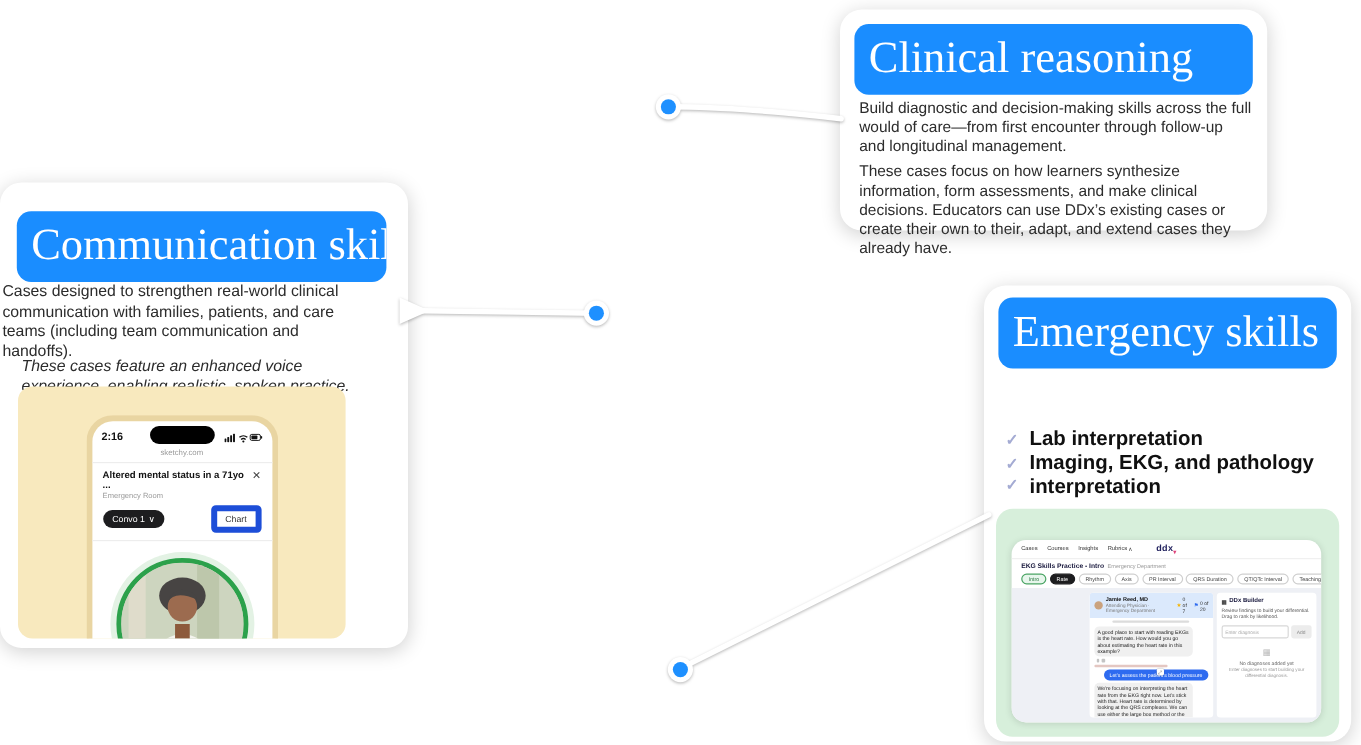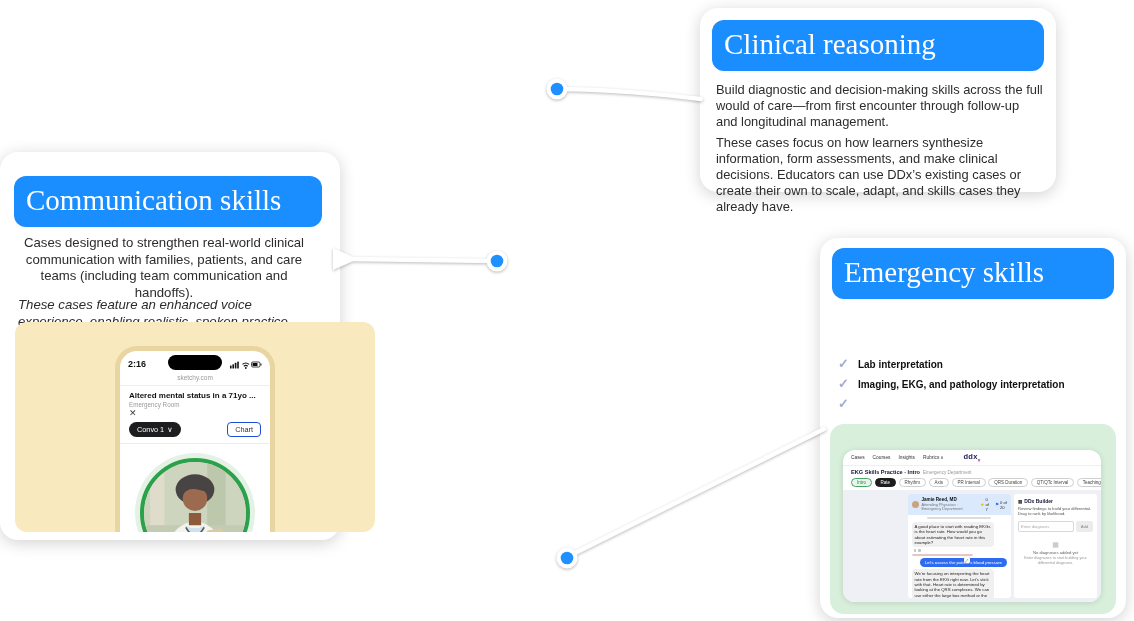--- a/index.html
+++ b/index.html
@@ -8,73 +8,73 @@
   .stage{position:absolute;inset:0;}
 
   
   .connectors{position:absolute;inset:0;pointer-events:none;z-index:5;
               filter:drop-shadow(0 1px 1.5px rgba(0,0,0,.28));}
 
   
   .card{position:absolute;background:#fff;border-radius:18px;
         box-shadow:0 3px 16px rgba(0,0,0,.18);z-index:2;}
   .card-title{background:#1a8dff;color:#fff;border-radius:12px;
-        font-family:"Liberation Serif",serif;font-size:29px;line-height:1.0;
+        font-family:"Liberation Serif",serif;font-size:37px;line-height:1.0;
         padding:10px 12px 12px;white-space:nowrap;overflow:hidden;}
   .body{font-size:13.2px;line-height:1.26;color:#2c2c2c;margin:0;}
   .italic{font-style:italic;}
 
   
   #card-comm{left:0px;top:152px;width:340px;height:388px;}
   #card-comm .card-title{position:absolute;left:14px;top:24px;right:18px;}
-  #card-comm .p1{position:absolute;left:12px;top:83px;width:304px;text-align:center;}
+  #card-comm .p1{position:absolute;left:2px;top:83px;width:304px;}
   #card-comm .p2{position:absolute;left:18px;top:145px;width:304px;}
-  .panel-yellow{position:absolute;left:15px;top:170px;width:360px;height:210px;
+  .panel-yellow{position:absolute;left:15px;top:170px;width:273px;height:210px;
         background:#f8e9be;border-radius:12px;overflow:hidden;}
 
   
   .phone{position:absolute;left:50%;transform:translateX(-50%);top:24px;
         width:150px;height:220px;background:#fff;border:5px solid #e9d5a2;border-bottom:none;
         border-radius:22px 22px 0 0;box-sizing:content-box;}
   .ph-status{position:relative;height:18px;margin:4px 8px 0;display:flex;
         align-items:center;justify-content:space-between;}
   .ph-time{font-size:9px;font-weight:bold;color:#111;}
   .notch{position:absolute;left:50%;transform:translateX(-50%);top:0;
         width:54px;height:15px;background:#000;border-radius:9px;}
   .ph-url{text-align:center;font-size:6.5px;color:#9a9a9a;margin-top:1px;}
   .ph-divider{height:1px;background:#ededed;margin:4px 0;}
   .ph-titlerow{display:flex;justify-content:space-between;align-items:flex-start;
-        padding:1px 9px 0;flex-direction:column;}
+        padding:1px 9px 0;}
   .ph-case-title{font-size:8px;font-weight:bold;color:#111;line-height:1.15;}
   .ph-case-loc{font-size:6.3px;color:#9a9a9a;margin-top:1px;}
   .ph-close{font-size:9px;color:#444;line-height:1;margin-top:1px;cursor:default;}
   .ph-controls{display:flex;justify-content:space-between;align-items:center;
         padding:4px 9px 2px;}
   .convo-pill{background:#1d1d1f;color:#fff;border:none;border-radius:10px;
         font-size:7.3px;padding:3px 8px;font-family:inherit;display:flex;gap:3px;align-items:center;}
-  .chart-btn{background:#fff;color:#333;border:1px solid #1d4ed8;border-radius:4px;
+  .chart-btn{background:#fff;color:#333;border:5px solid #1d4ed8;border-radius:4px;
         font-size:7.3px;padding:2px 7px;font-family:inherit;}
   .avatar-wrap{margin:9px auto 0;width:120px;height:120px;border-radius:50%;
         background:#e3f2e4;display:flex;align-items:center;justify-content:center;}
   .avatar-ring{width:102px;height:102px;border-radius:50%;border:4px solid #2ca14b;
         overflow:hidden;background:#cfd6c0;}
 
   
   #card-reason{left:700px;top:8px;width:356px;height:184px;}
   #card-reason .card-title{position:absolute;left:12px;top:12px;right:12px;}
   #card-reason .p1{position:absolute;left:16px;top:74px;width:328px;font-size:12.9px;line-height:1.24;}
   #card-reason .p2{position:absolute;left:16px;top:127px;width:330px;font-size:12.9px;line-height:1.24;}
 
   
   #card-skills{left:820px;top:238px;width:306px;height:380px;}
   #card-skills .card-title{position:absolute;left:12px;top:10px;right:12px;}
   #card-skills .p1{position:absolute;left:16px;top:66px;width:280px;font-size:12.4px;line-height:1.25;}
   .check-row{position:absolute;left:18px;display:flex;gap:9px;align-items:baseline;}
   .check{color:#a4abd3;font-weight:bold;font-size:13px;}
-  .check-label{font-size:10px;font-weight:bold;color:#101010;}
+  .check-label{font-size:17px;font-weight:bold;color:#101010;}
   .panel-green{position:absolute;left:10px;top:186px;width:286px;height:190px;
         background:#d7efdb;border-radius:14px;overflow:hidden;}
 
   
   .app{position:absolute;left:13px;top:26px;width:258px;height:152px;background:#fff;
         border-radius:12px;box-shadow:0 1px 6px rgba(0,0,0,.12);overflow:hidden;
         display:flex;flex-direction:column;}
   .app-nav{height:15px;display:flex;align-items:center;gap:8px;padding:0 8px;
         border-bottom:1px solid #f0f0f0;position:relative;flex:none;}
   .app-nav a{font-size:4.8px;color:#333;text-decoration:none;display:flex;gap:1px;}
@@ -215,21 +215,21 @@
           </div>
         </div>
 
       </div>
     </div>
   </section>
 
   <section class="card" id="card-reason">
     <div class="card-title">Clinical reasoning</div>
     <p class="body p1">Build diagnostic and decision-making skills across the full would of care—from first encounter through follow-up and longitudinal management.</p>
-    <p class="body p2">These cases focus on how learners synthesize information, form assessments, and make clinical decisions. Educators can use DDx’s existing cases or create their own to scale, adapt, and skills cases they already have.</p>
+    <p class="body p2">These cases focus on how learners synthesize information, form assessments, and make clinical decisions. Educators can use DDx’s existing cases or create their own to their, adapt, and extend cases they already have.</p>
   </section>
 
   <section class="card" id="card-skills">
     <div class="card-title">Emergency skills</div>
 
     <div class="check-row" style="top:118px;">
       <span class="check">✓</span>
       <span class="check-label">Lab interpretation</span>
     </div>
     <div class="check-row" style="top:138px;">

